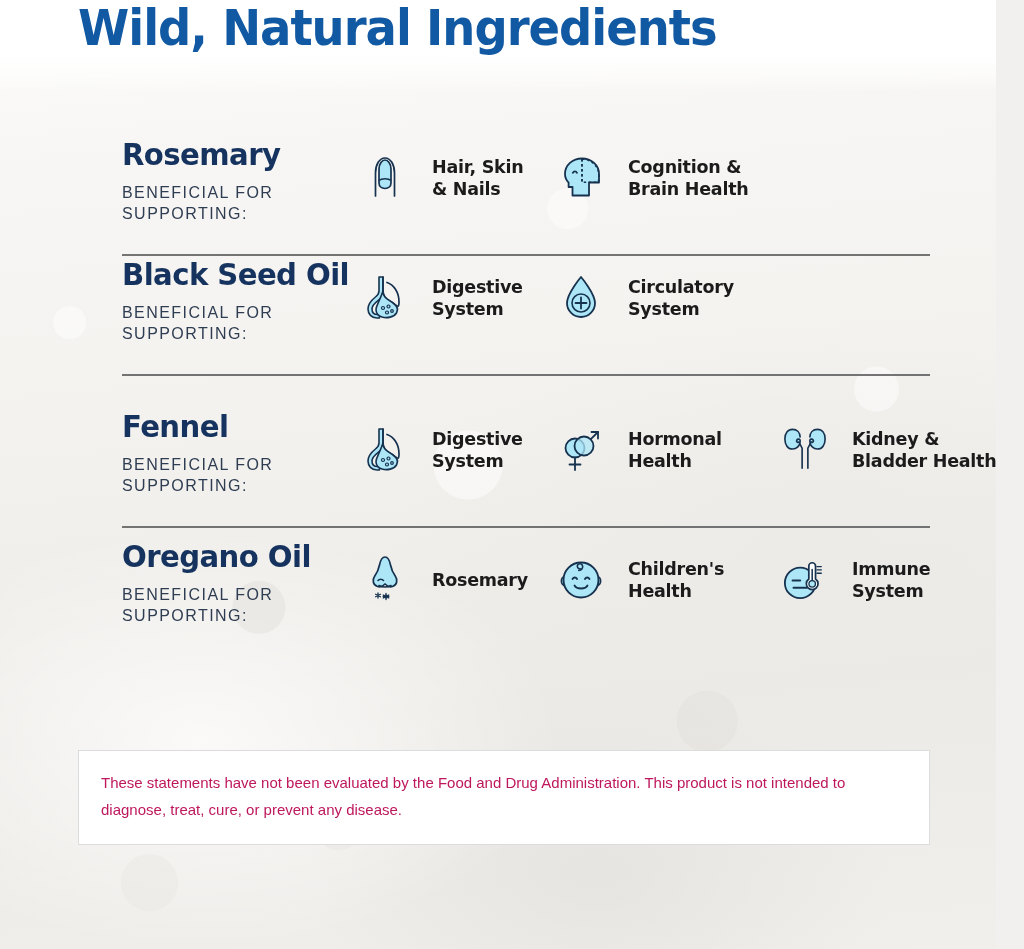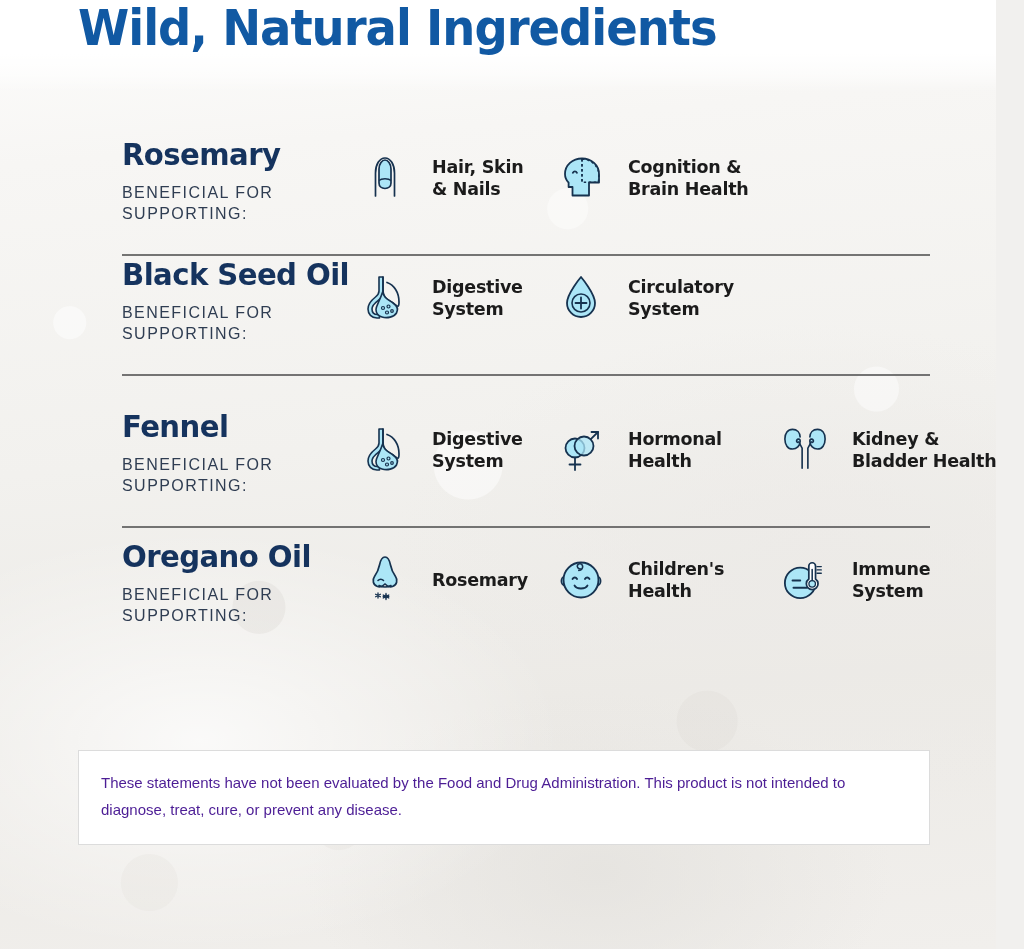--- a/index.html
+++ b/index.html
@@ -164,21 +164,21 @@
     padding: 0 66px 0 78px;
     margin-top: 94px;
   }
   .disclaimer {
     background: #ffffff;
     border: 1px solid #dcdcdc;
     padding: 19px 22px 21px 22px;
     font-family: "Liberation Sans", sans-serif;
     font-size: 15px;
     line-height: 1.78;
-    color: #4c1d95;
+    color: #be185d;
     max-width: 880px;
   }
 </style>
 </head>
 <body>
 
 <div id="page">
   <div class="layer">
 
     <div class="header">

